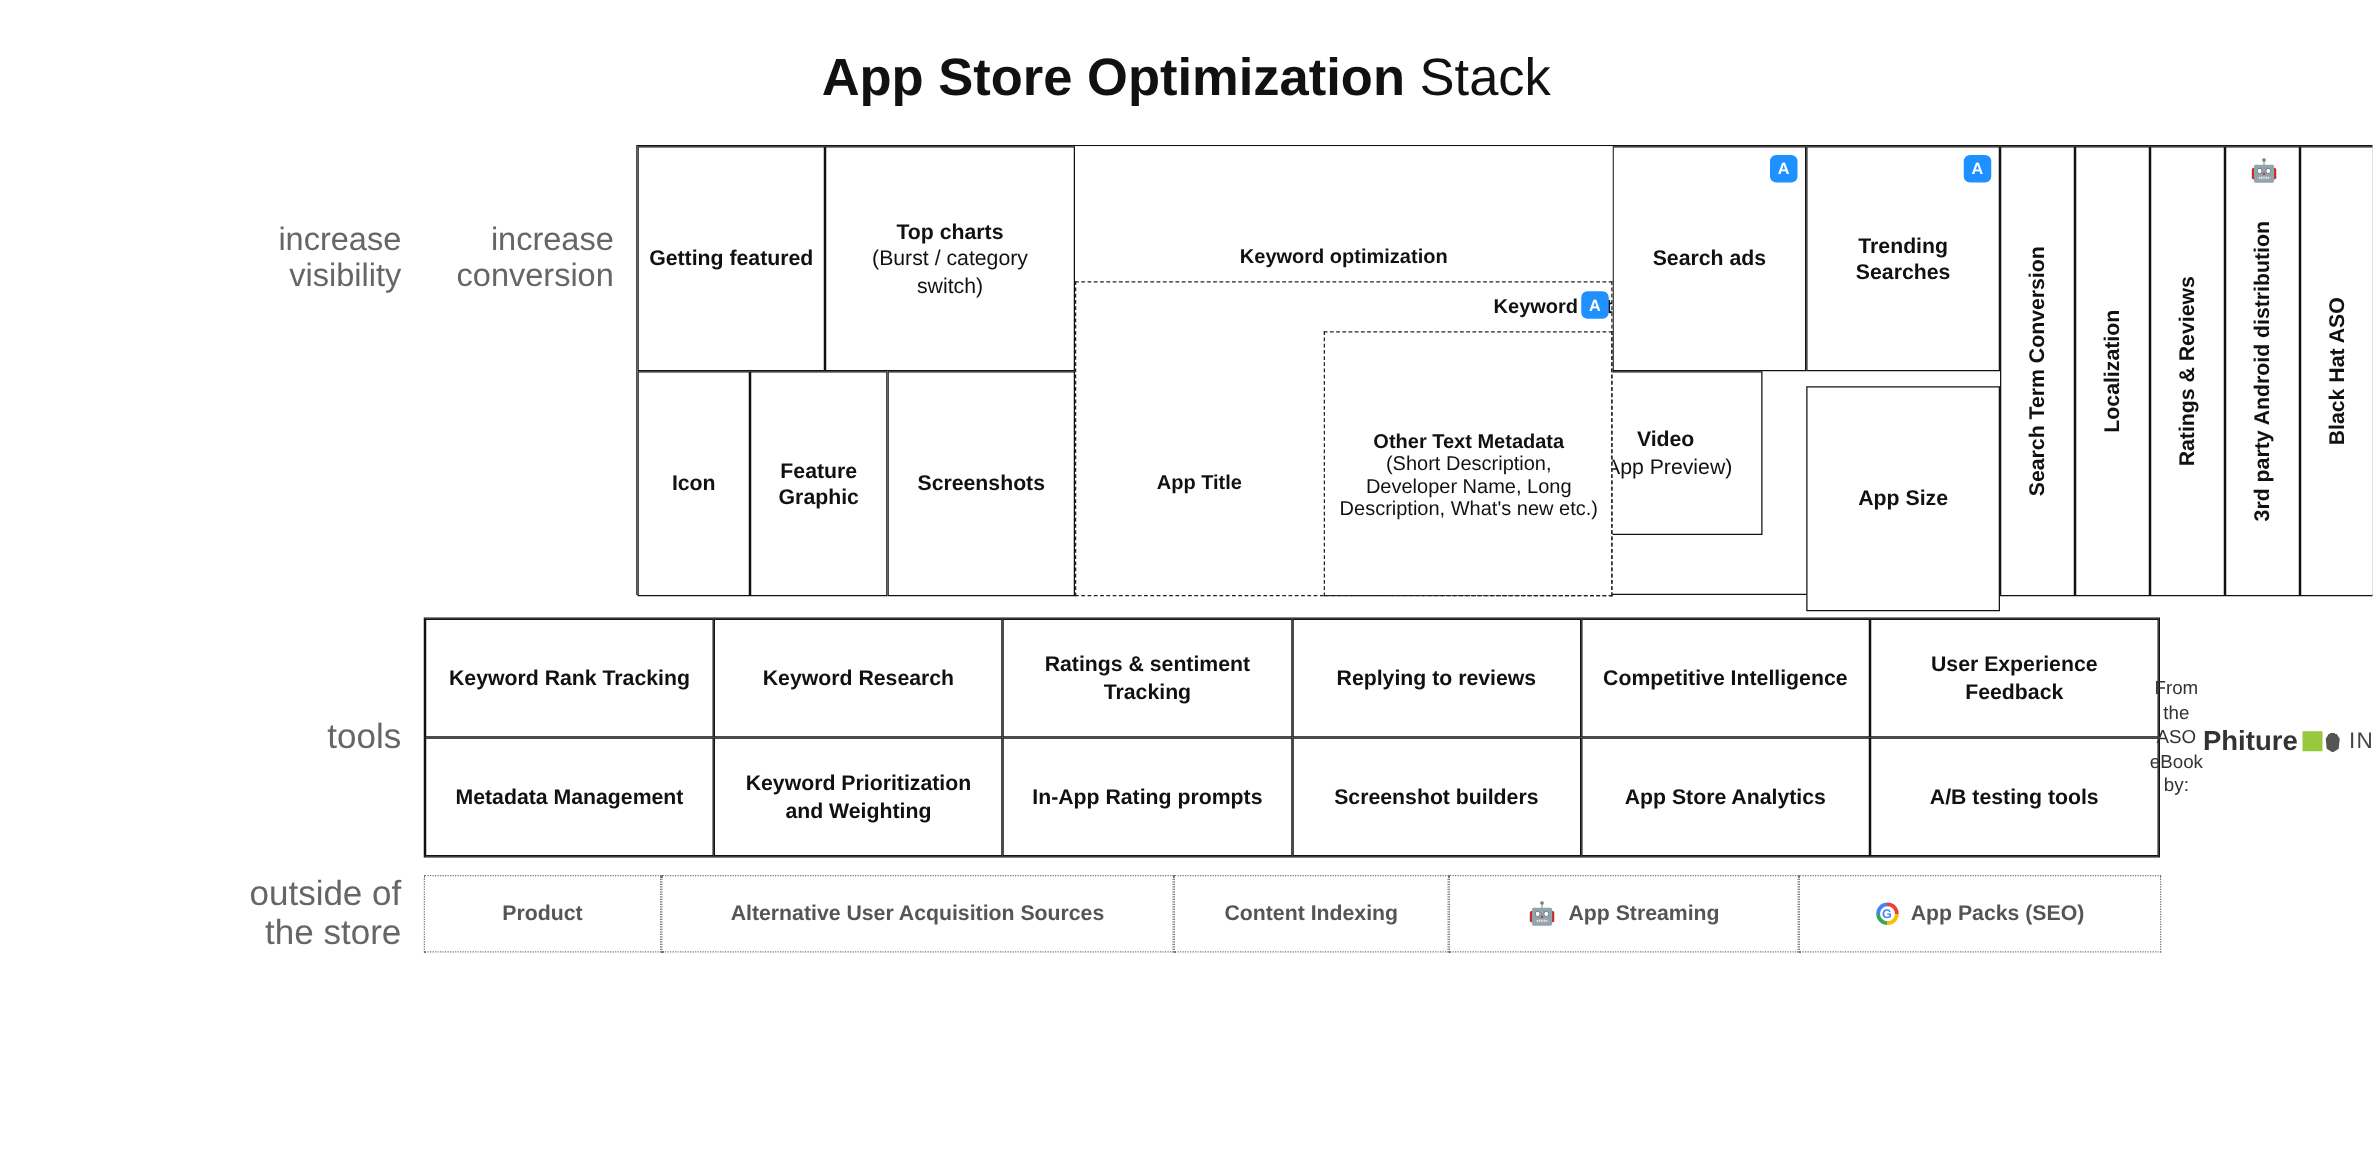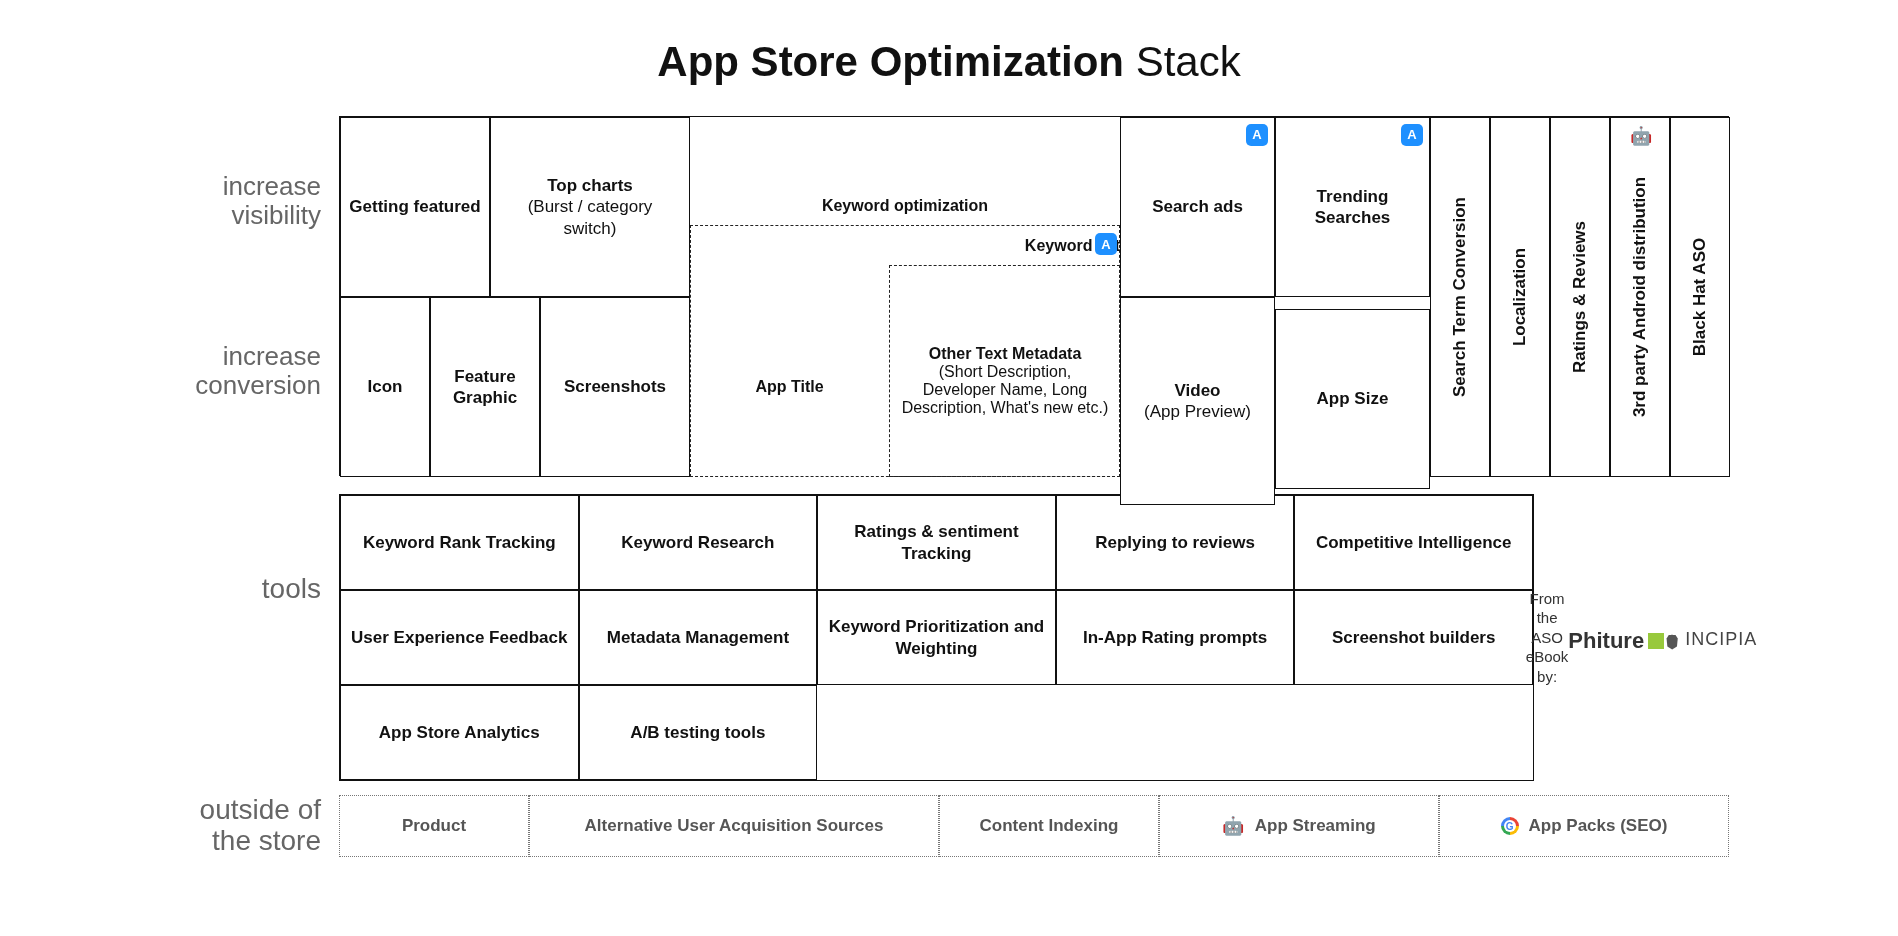--- a/index.html
+++ b/index.html
@@ -126,23 +126,23 @@
     color: #3ddc84;
     font-size: 18px;
     line-height: 20px;
     text-align: center;
   }
   .android-icon::after { content: "🤖"; }
 
   
   .tools-grid {
     display: grid;
-    grid-template-columns: repeat(5, 1fr);
-    border: 1px solid #111;
-    width: 1195px;
+    grid-template-columns: repeat(6, 1fr);
+    border: 1px solid #111;
+    width: 1389px;
   }
   .tools-grid .tcell {
     border: 1px solid #111;
     height: 95px;
     display: flex;
     align-items: center;
     justify-content: center;
     text-align: center;
     font-weight: 700;
     font-size: 17px;
@@ -229,21 +229,21 @@
 <body>
 
 <div class="wrap">
 
   <div class="title">
     <b>App Store Optimization</b>
     <span>Stack</span>
   </div>
 
   <div class="section">
-    <div style="display:flex;flex-direction:column;">
+    <div style="display:flex;">
       <div class="side-label" style="height:180px">increase visibility</div>
       <div class="side-label" style="height:180px">increase conversion</div>
     </div>
 
     <div class="grid-area">
       <div class="main-grid" style="width:1390px">
 
         <div class="cell" style="left:0;top:0;width:150px;height:180px">
           <span class="b">Getting featured</span>
         </div>
@@ -268,21 +268,21 @@
         </div>
 
         <div class="cell" style="left:90px;top:180px;width:110px;height:180px">
           <span class="b">Feature Graphic</span>
         </div>
 
         <div class="cell" style="left:200px;top:180px;width:150px;height:180px">
           <span class="b">Screenshots</span>
         </div>
 
-        <div class="cell" style="left:780px;top:180px;width:155px;height:208px">
+        <div class="cell" style="left:745px;top:180px;width:155px;height:131px">
           <span class="b">Video</span>
           <span class="sub">(App Preview)</span>
         </div>
 
         <div class="cell" style="left:935px;top:192px;width:155px;height:180px">
           <span class="b">App Size</span>
         </div>
 
         <div class="cell" style="left:350px;top:0;width:430px;height:360px;border:none"></div>
         <div class="dashed-box" style="left:350px;top:108px;width:430px;height:252px;padding-top:0">

